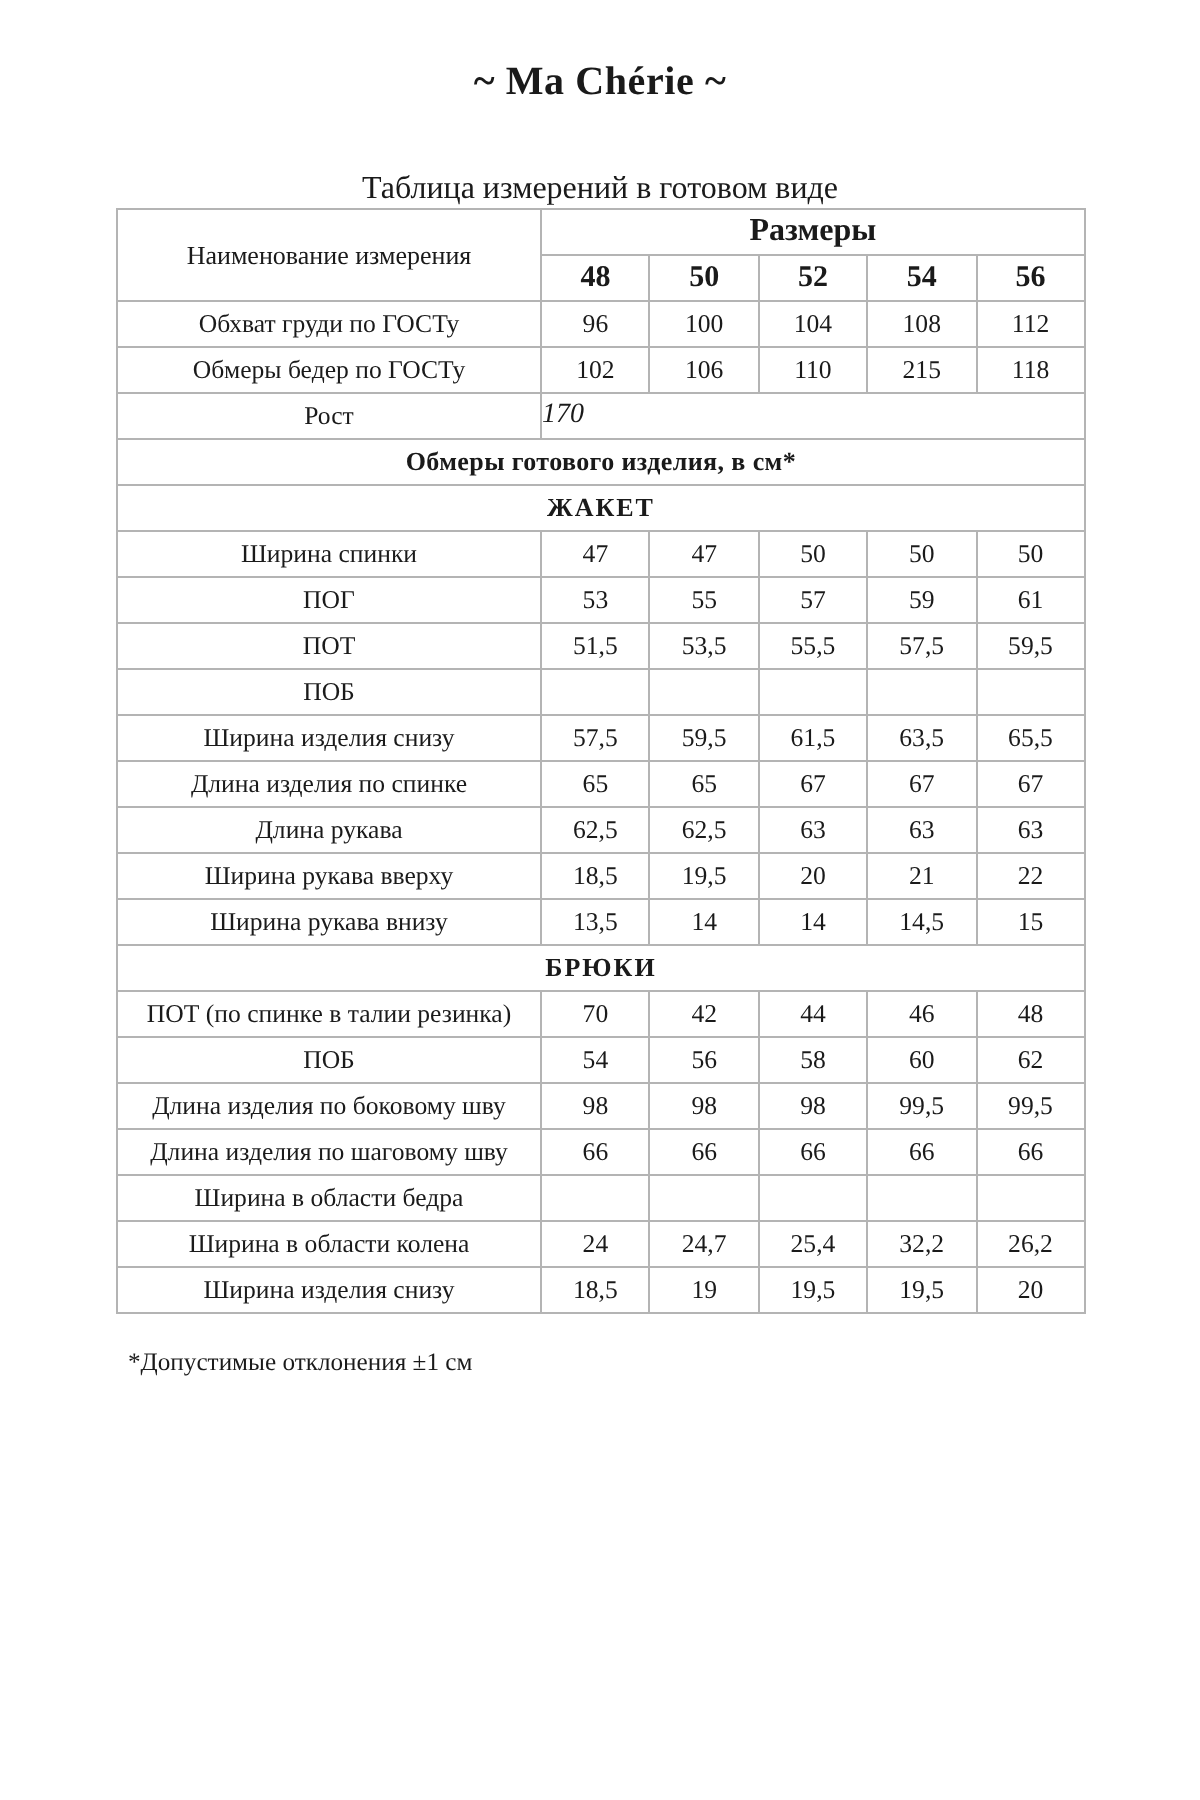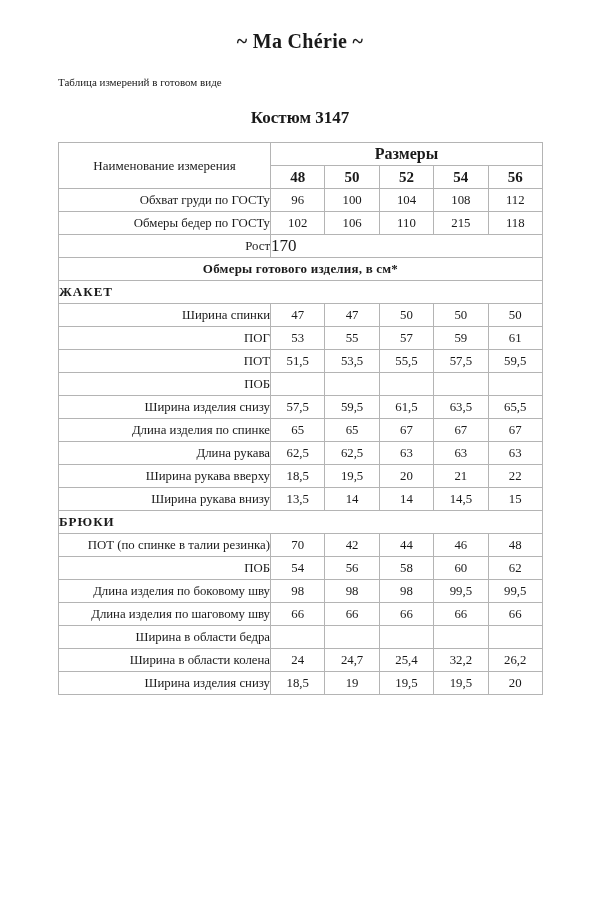--- a/index.html
+++ b/index.html
@@ -23,22 +23,23 @@
   }
   .brand {
     text-align: center;
     font-size: 20px;
     font-weight: bold;
     letter-spacing: 0.3px;
     margin-top: 8px;
     margin-bottom: 0;
   }
   .subtitle {
-    font-size: 11px;
-    margin-top: 23px;
+    text-align: center;
+    font-size: 16px;
+    margin-top: 33px;
   }
   .model {
     text-align: center;
     font-size: 17px;
     font-weight: bold;
     margin-top: 20px;
     margin-bottom: 14px;
   }
   table.meas {
     border-collapse: collapse;
@@ -64,65 +65,65 @@
     font-size: 16px;
     height: 22px;
   }
   th.size-col {
     font-weight: bold;
     text-align: center;
     font-size: 15px;
     height: 26px;
   }
   td.label {
-    text-align: right;
+    text-align: center;
     padding: 0 6px 0 9px;
     height: 25px;
     font-size: 12.8px;
   }
   td.val {
     text-align: center;
     font-size: 12.8px;
     height: 25px;
   }
   td.val-span {
     text-align: left;
     padding-left: 9px;
-    font-size: 17px;
+    font-size: 14px;
+    font-style: italic;
   }
   td.section {
     text-align: center;
     font-weight: bold;
     font-size: 13px;
     height: 24px;
     letter-spacing: 0.2px;
   }
   td.section-sub {
-    text-align: left;
+    text-align: center;
     font-weight: bold;
     font-size: 13px;
     height: 24px;
     letter-spacing: 1px;
   }
   .footnote {
     font-size: 12.6px;
     margin-top: 17px;
     padding-left: 6px;
   }
   .col-name { width: 212px; }
   .col-size { width: 54.4px; }
 </style>
 </head>
 <body>
 
 <div class="page">
 
   <div class="brand">~ Ma Chérie ~</div>
   <div class="subtitle">Таблица измерений в готовом виде</div>
-  <div class="model">Костюм 3147</div>
 
   <table class="meas">
     <colgroup>
       <col class="col-name">
       <col class="col-size">
       <col class="col-size">
       <col class="col-size">
       <col class="col-size">
       <col class="col-size">
     </colgroup>
@@ -291,13 +292,14 @@
           <td class="label">Ширина изделия снизу</td>
           <td class="val">18,5</td>
           <td class="val">19</td>
           <td class="val">19,5</td>
           <td class="val">19,5</td>
           <td class="val">20</td>
         </tr>
       </tbody>
   </table>
 
+  <div class="footnote">*Допустимые отклонения ±1 см</div>
 </div>
 
 </body></html>

